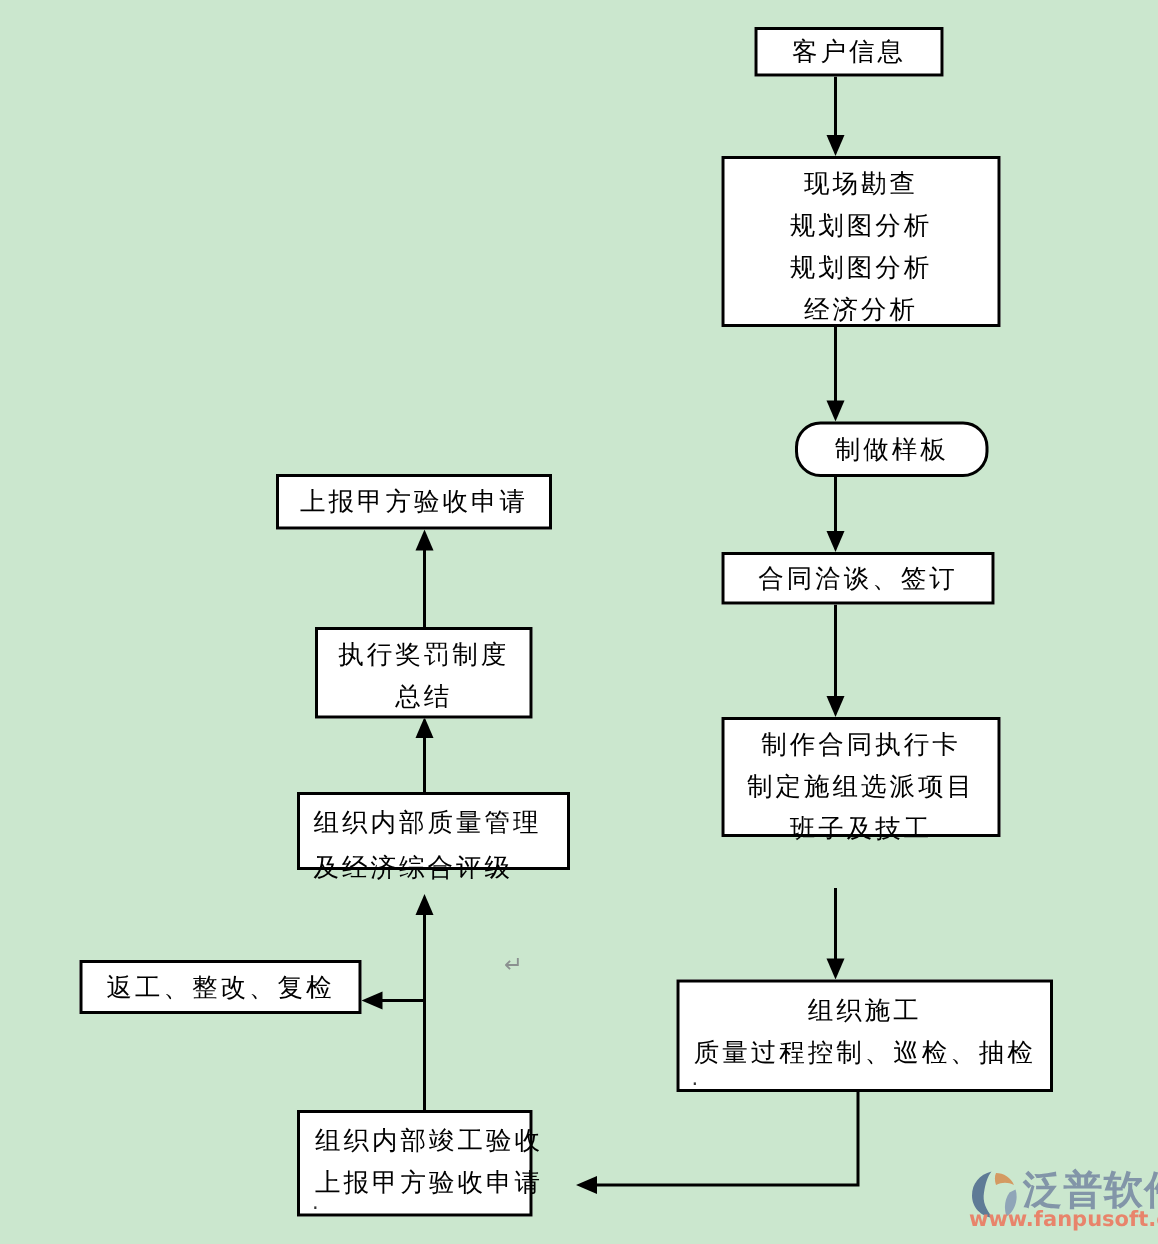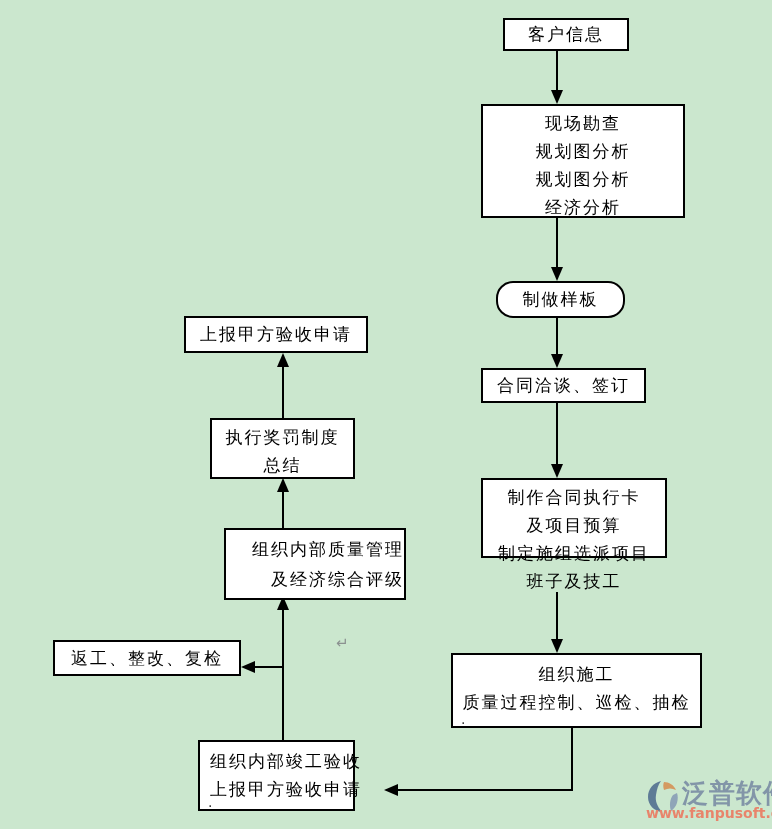--- a/index.html
+++ b/index.html
@@ -29,28 +29,28 @@
     text-align:center;
   }
   .node .line{white-space:nowrap;}
   .node.single{display:flex;align-items:center;justify-content:center;}
   .node .dot{
     position:absolute;left:8px;bottom:1px;
     font-size:14px;letter-spacing:0;line-height:12px;color:#333;
   }
   
   #n-customer-info {left:503px;top:18px;  width:126px;height:33px;}
-  #n-site-survey   {left:481px;top:104px; width:204px;height:114px;padding-top:3px;line-height:28px;}
-  #n-make-sample   {left:496px;top:281px; width:129px;height:37px;border-radius:17px;}
-  #n-contract      {left:481px;top:368px; width:165px;height:35px;}
+  #n-site-survey   {left:481px;top:104px; width:186px;height:114px;padding-top:3px;line-height:28px;}
+  #n-make-sample   {left:530px;top:281px; width:129px;height:37px;border-radius:17px;}
+  #n-contract      {left:481px;top:368px; width:182px;height:35px;}
   #n-execution-card{left:481px;top:478px; width:186px;height:80px;padding-top:3px;line-height:28px;}
   #n-construction  {left:451px;top:653px; width:251px;height:75px;padding-top:5px;line-height:28px;}
   #n-acceptance    {left:198px;top:740px; width:157px;height:71px;padding-top:5px;line-height:28px;text-align:left;padding-left:10px;}
   #n-rework        {left:53px; top:640px; width:188px;height:36px;text-align:center;}
-  #n-quality-eval  {left:198px;top:528px; width:182px;height:72px;padding-top:4px;line-height:30px;text-align:right;padding-left:9px;margin-left:26px;}
+  #n-quality-eval  {left:198px;top:528px; width:182px;height:52px;padding-top:4px;line-height:30px;text-align:left;padding-left:9px;}
   #n-reward        {left:210px;top:418px; width:145px;height:61px;padding-top:3px;line-height:28px;}
   #n-revisit       {left:184px;top:316px; width:184px;height:37px;}
   
   .pilcrow{
     position:absolute;left:336px;top:634px;
     color:#8b9190;font-size:15px;letter-spacing:0;
   }
   
   .watermark{
     position:absolute;left:646px;top:778px;
@@ -114,21 +114,20 @@
   <div class="node single" id="n-make-sample">
     <div class="line">制做样板</div>
   </div>
 
   <div class="node single" id="n-contract">
     <div class="line">合同洽谈、签订</div>
   </div>
 
   <div class="node" id="n-execution-card">
     <div class="line">制作合同执行卡</div>
-    <div class="line">及项目预算</div>
     <div class="line">制定施组选派项目</div>
     <div class="line">班子及技工</div>
   </div>
 
   <div class="node" id="n-construction">
     <div class="line">组织施工</div>
     <div class="line">质量过程控制、巡检、抽检</div>
     <span class="dot">.</span>
   </div>
 

